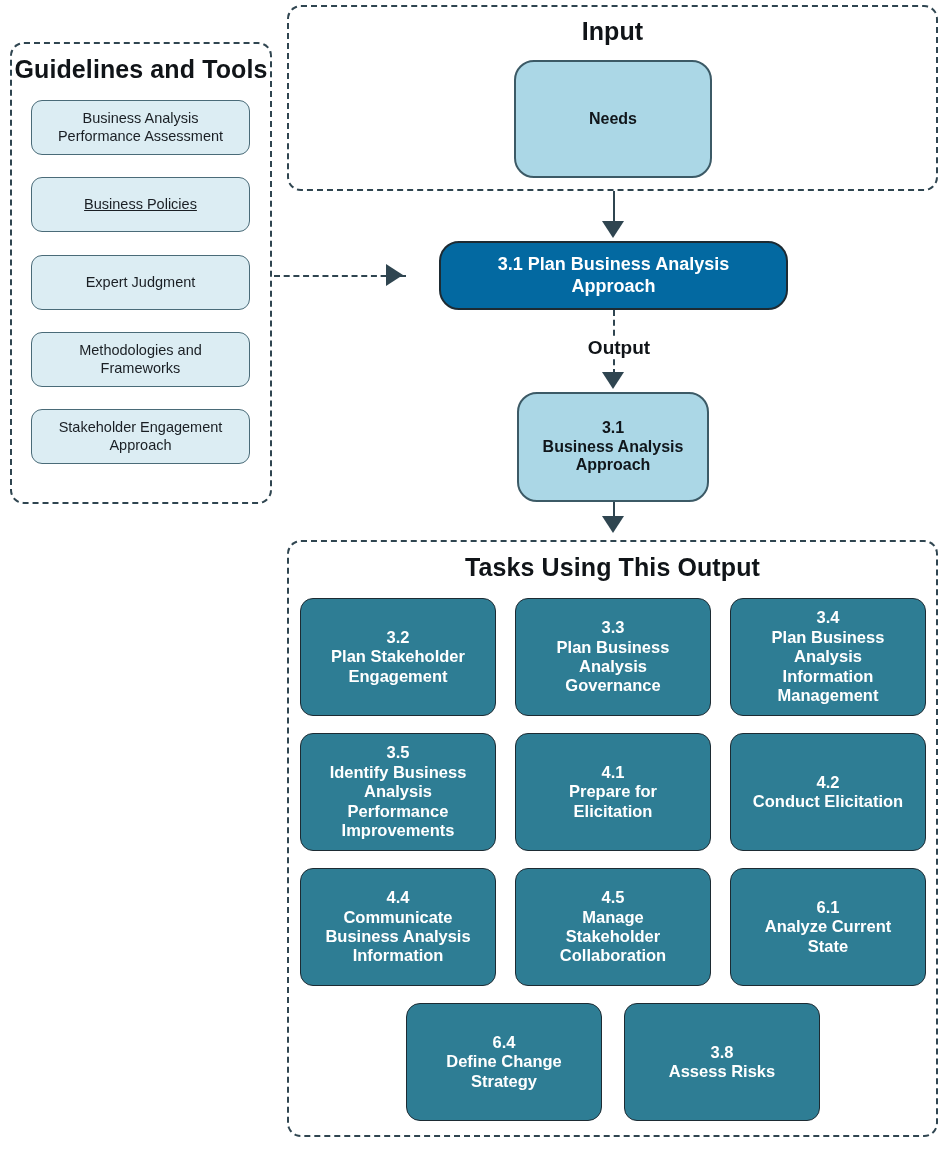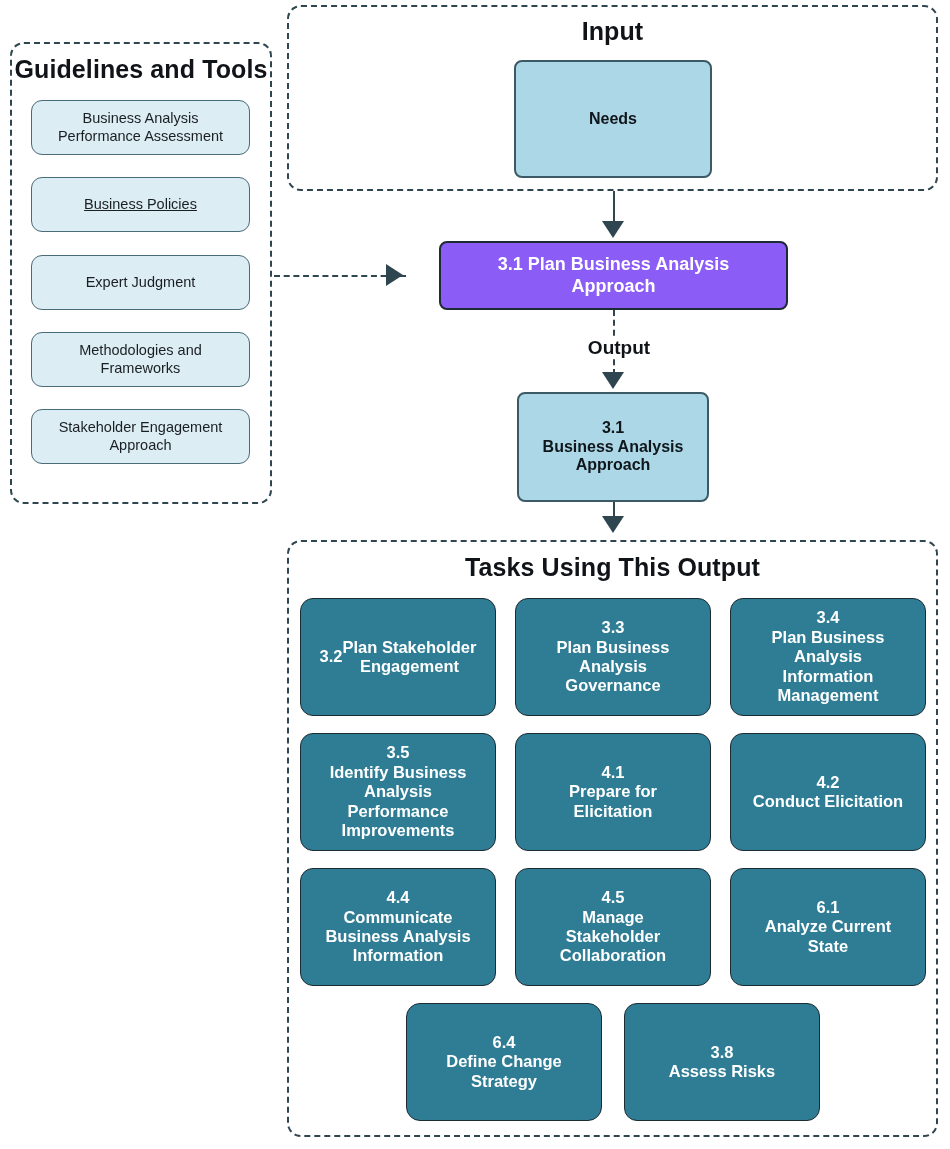--- a/index.html
+++ b/index.html
@@ -34,21 +34,21 @@
     font-weight: bold;
     color: #101418;
     font-size: 25px;
     letter-spacing: .1px;
   }
 
   
   .node {
     position: absolute;
     box-sizing: border-box;
-    border-radius: 8px;
+    border-radius: 20px;
     display: flex;
     align-items: center;
     justify-content: center;
     text-align: center;
     line-height: 1.18;
     white-space: pre-line;
   }
   .node.tool {
     background: #dcedf3;
     border: 1.6px solid #4a6b78;
@@ -58,21 +58,21 @@
     border-radius: 11px;
   }
   .node.data {
     background: #abd7e6;
     border: 2px solid #3c5a66;
     color: #10161b;
     font-size: 16px;
     font-weight: bold;
   }
   .node.process {
-    background: #8b5cf6;
+    background: #0369a1;
     border: 2px solid #1d2b33;
     color: #ffffff;
     font-size: 18px;
     font-weight: bold;
   }
   .node.task {
     background: #2e7d94;
     border: 1.8px solid #1d2b33;
     color: #ffffff;
     font-size: 16.5px;
@@ -157,21 +157,21 @@
   <div class="node data" style="left:517px; top:392px; width:192px; height:110px;">3.1
 Business Analysis
 Approach</div>
 
   <div class="vline-solid" style="left:613px; top:502px; height:18px;"></div>
   <div class="arrow-down" style="left:602px; top:516px;"></div>
 
   <div class="dashed-box" style="left:287px; top:540px; width:651px; height:597px;"></div>
   <div class="group-title" style="left:287px; width:651px; top:553px;">Tasks Using This Output</div>
 
-  <div class="node task" style="left:300px; top:598px; width:196px; height:118px; flex-direction:row;">
+  <div class="node task" style="left:300px; top:598px; width:196px; height:118px; flex-direction:column;">
     <span>3.2</span>
     <span>Plan Stakeholder
 Engagement</span>
   </div>
   <div class="node task" style="left:515px; top:598px; width:196px; height:118px; flex-direction:column;">
     <span>3.3</span>
     <span>Plan Business
 Analysis
 Governance</span>
   </div>

